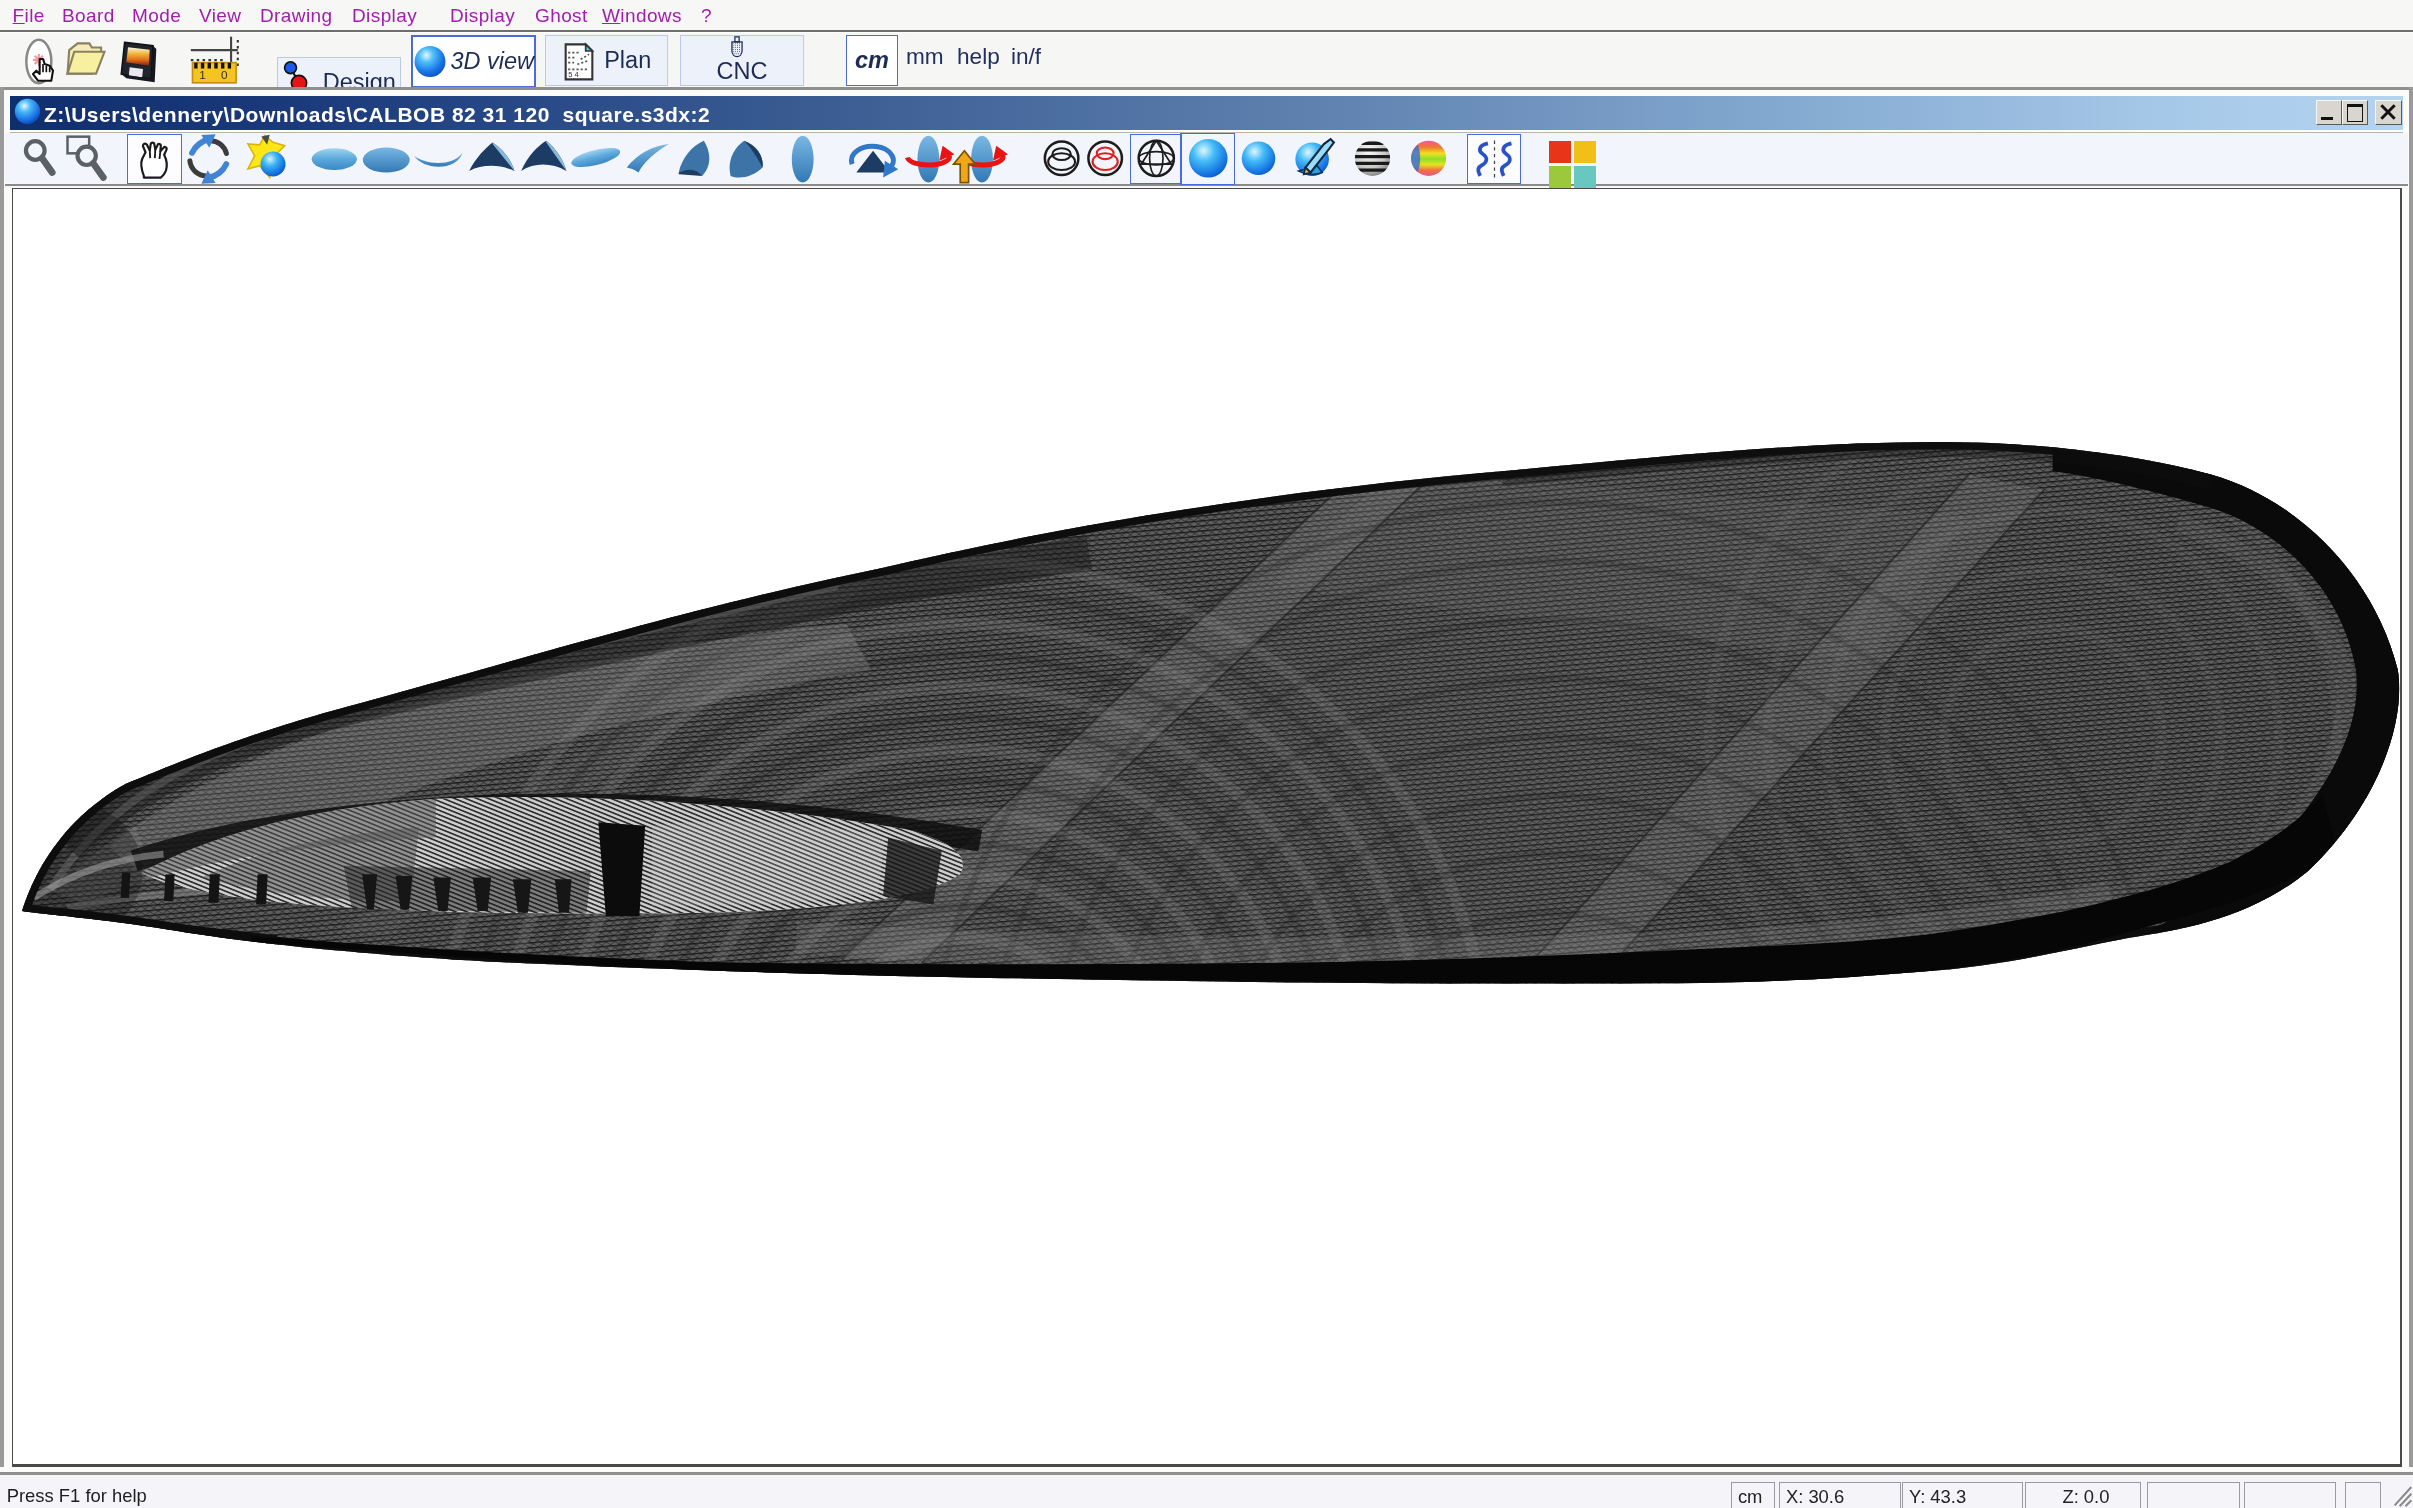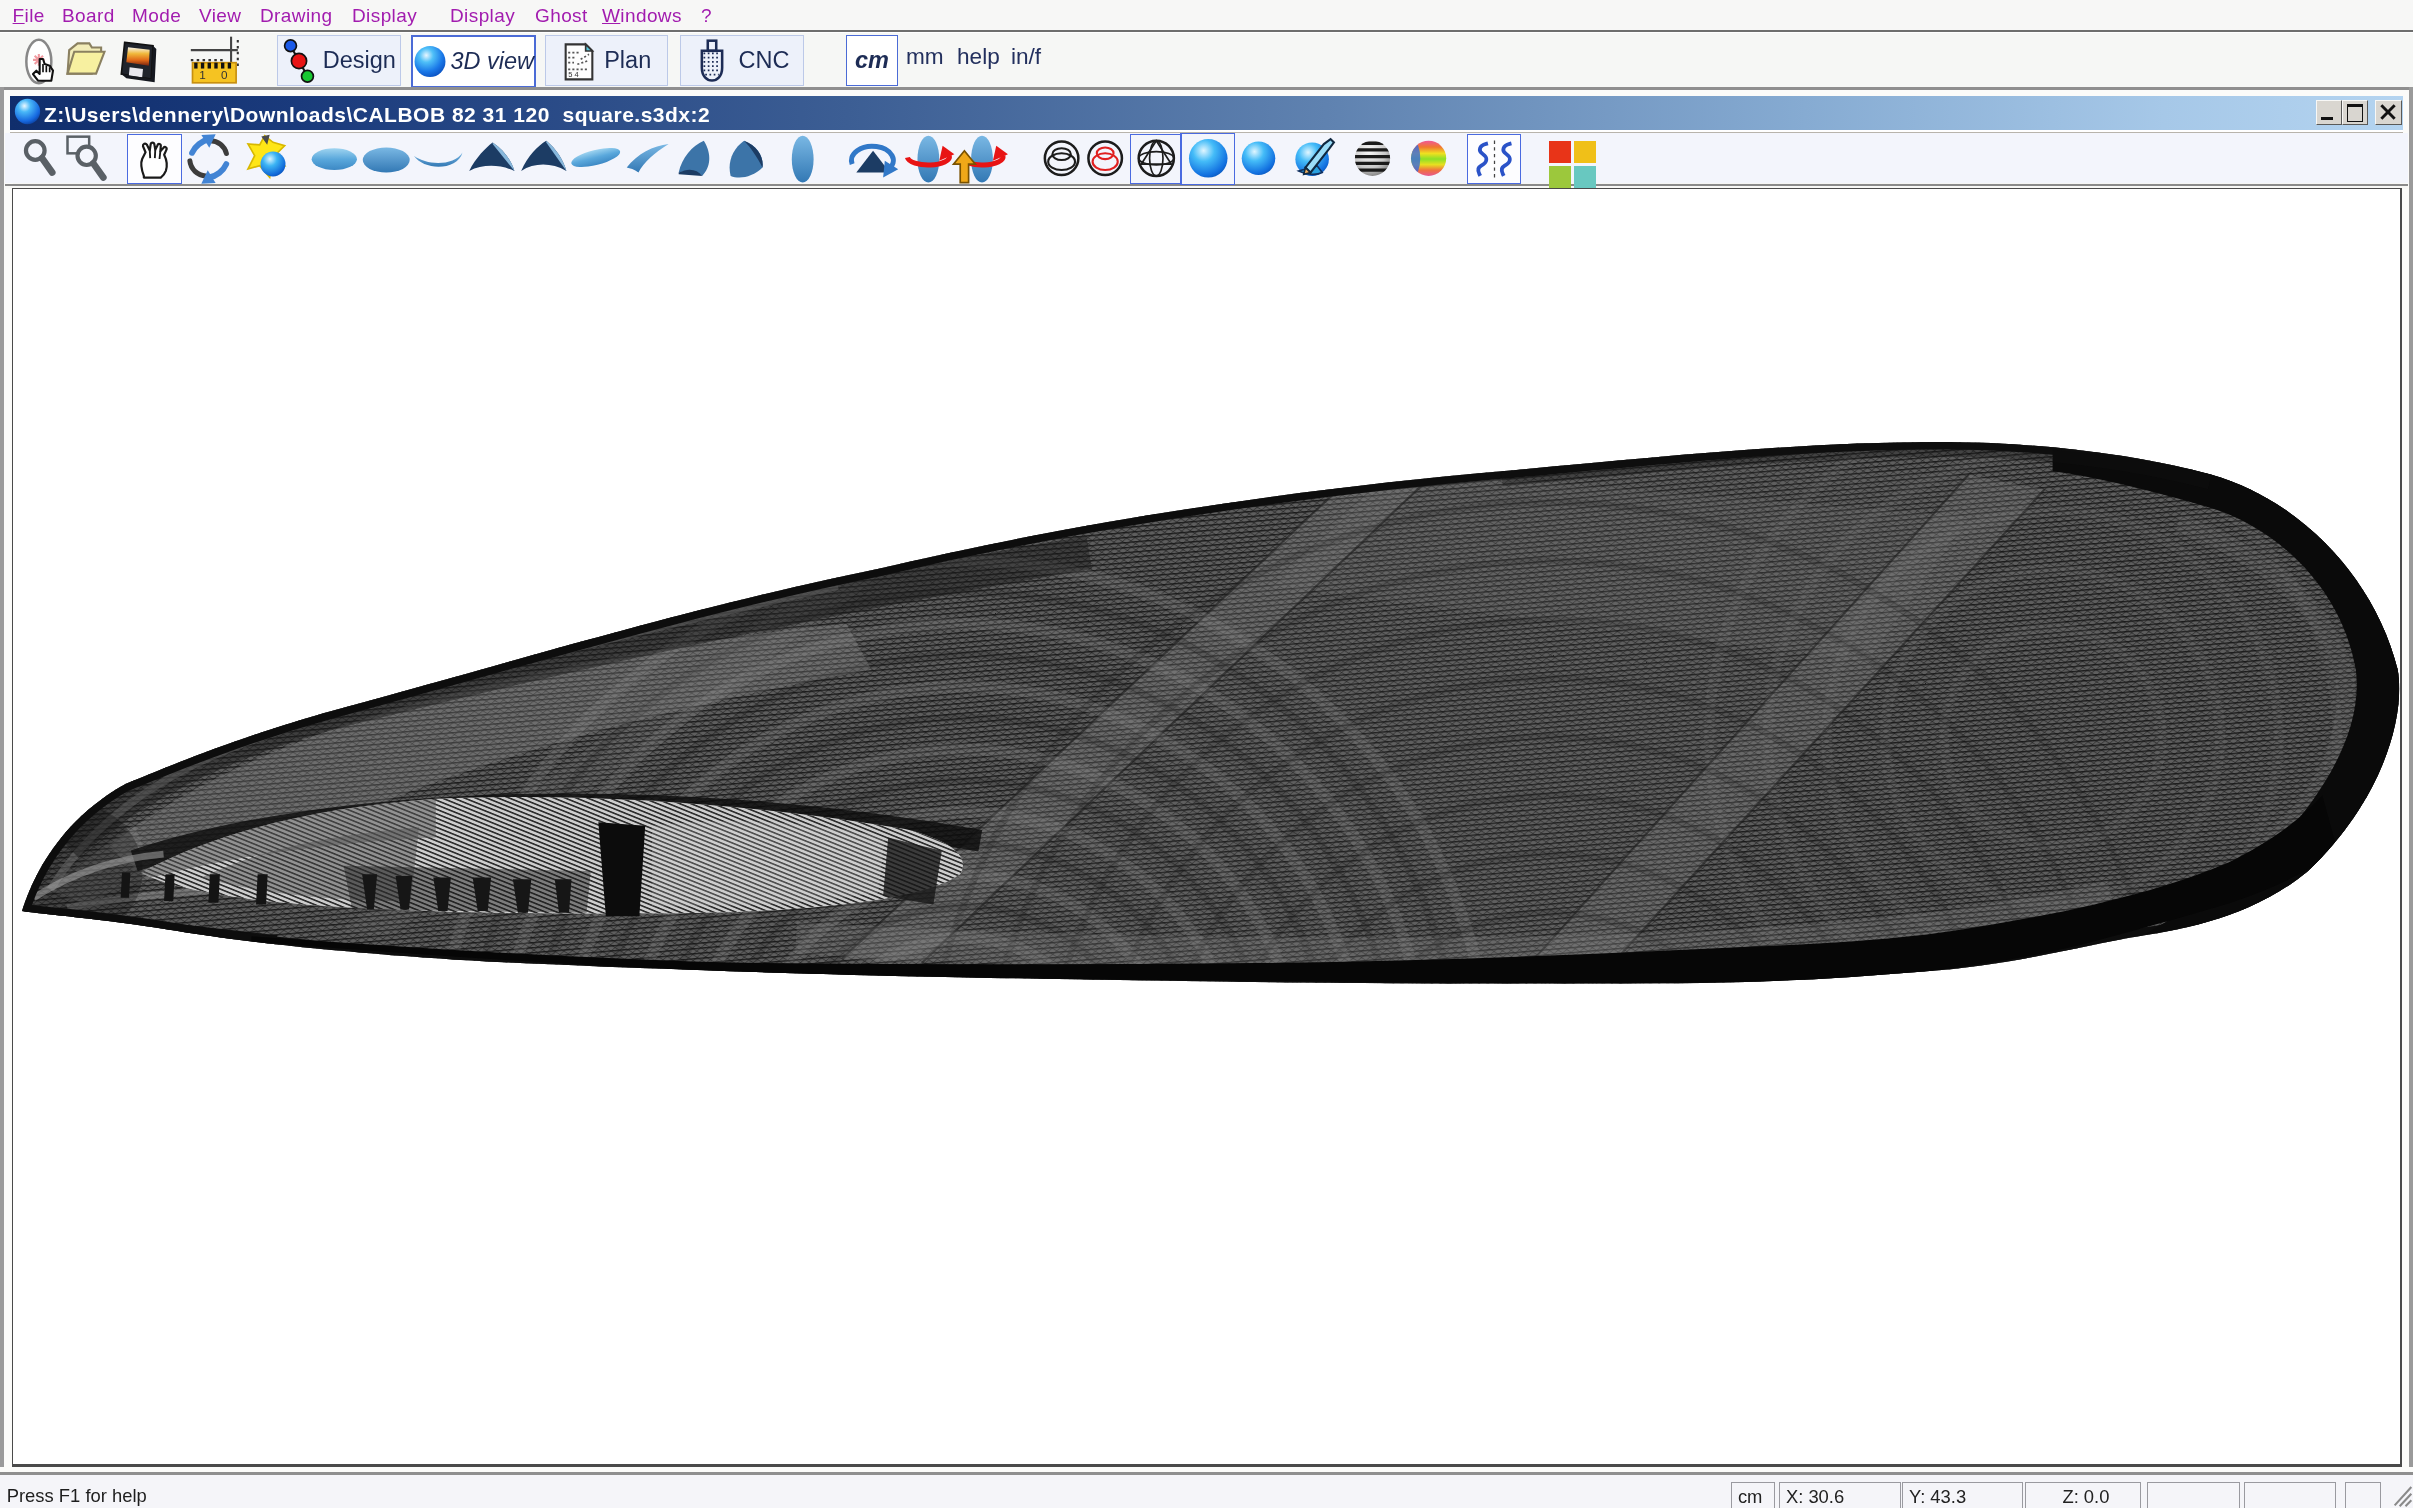--- a/index.html
+++ b/index.html
@@ -83,21 +83,21 @@
       <rect x="14" y="33" width="4" height="7"></rect>
       <rect x="22" y="33" width="4" height="7"></rect>
       <rect x="30" y="33" width="4" height="7"></rect>
       <rect x="38" y="33" width="4" height="7"></rect>
       <rect x="46" y="33" width="4" height="7"></rect>
     </g>
   <text x="12" y="53" font-size="14" fill="#333" font-family="Liberation Sans">1</text>
   <text x="38" y="53" font-size="14" fill="#333" font-family="Liberation Sans">0</text>
 </svg>
 
-<div class="tbtn" style="left:277px;width:122px;">
+<div class="tbtn" style="left:277px;width:122px;margin-top:22px;">
   <svg width="34" height="44" viewBox="0 0 40 52" style="margin-right:6.7px">
     <path d="M10 8 L30 44" stroke="#111" stroke-width="2.5"></path>
     <circle cx="10" cy="8" r="7" fill="#1b5ae8" stroke="#111" stroke-width="2"></circle>
     <circle cx="20" cy="26" r="9" fill="#e81414" stroke="#111" stroke-width="2"></circle>
     <circle cx="30" cy="44" r="7" fill="#18c832" stroke="#111" stroke-width="2"></circle>
   </svg>
     <span>Design</span>
   </div>
 <div class="tbtn sel" style="left:411px;width:121px;">
   <svg width="37" height="37" viewBox="0 0 44 44" style="margin-right:3.4px">
@@ -116,21 +116,21 @@
 <div class="tbtn" style="left:545px;width:121px;">
   <svg width="34" height="40" viewBox="0 0 40 48" style="margin-right:8.4px;font-size:28px">
     <path d="M4 4 L28 4 L36 12 L36 46 L4 46 Z" fill="#fdfdfd" stroke="#333" stroke-width="2.5"></path>
     <path d="M28 4 L28 12 L36 12 Z" fill="#5ac8dc" stroke="#333" stroke-width="2"></path>
     <path d="M7 14 L20 14 M7 20 L16 20 M22 22 L32 16 M7 26 L14 26 M18 28 L30 24" stroke="#555" stroke-width="2" stroke-dasharray="2.5 2.5"></path>
     <path d="M7 34 L32 34" stroke="#555" stroke-width="2" stroke-dasharray="2.5 2.5"></path>
     <text x="7" y="43" font-size="9" fill="#333">5 4</text>
   </svg>
     <span>Plan</span>
   </div>
-<div class="tbtn" style="left:680px;width:122px;">
+<div class="tbtn" style="left:680px;width:122px;flex-direction:column;">
   <svg width="34" height="44" viewBox="0 0 40 52" style="margin-right:10px">
     <rect x="15" y="2" width="10" height="12" fill="none" stroke="#1d2c55" stroke-width="3"></rect>
     <path d="M8 14 L32 14 L32 34 C32 44 26 49 20 49 C14 49 8 44 8 34 Z" fill="none" stroke="#1d2c55" stroke-width="3"></path>
     <path d="M10 17 h20 M10 22 h20 M10 27 h20 M10 32 h20 M10 37 h19 M12 42 h16" stroke="#1d2c55" stroke-width="2" stroke-dasharray="2 3"></path>
   </svg>
     <span>CNC</span>
   </div>
 <div class="tbtn sel" style="left:846px;width:50px;border-width:1.7px;font-weight:bold;">
     <span>cm</span>
   </div>

